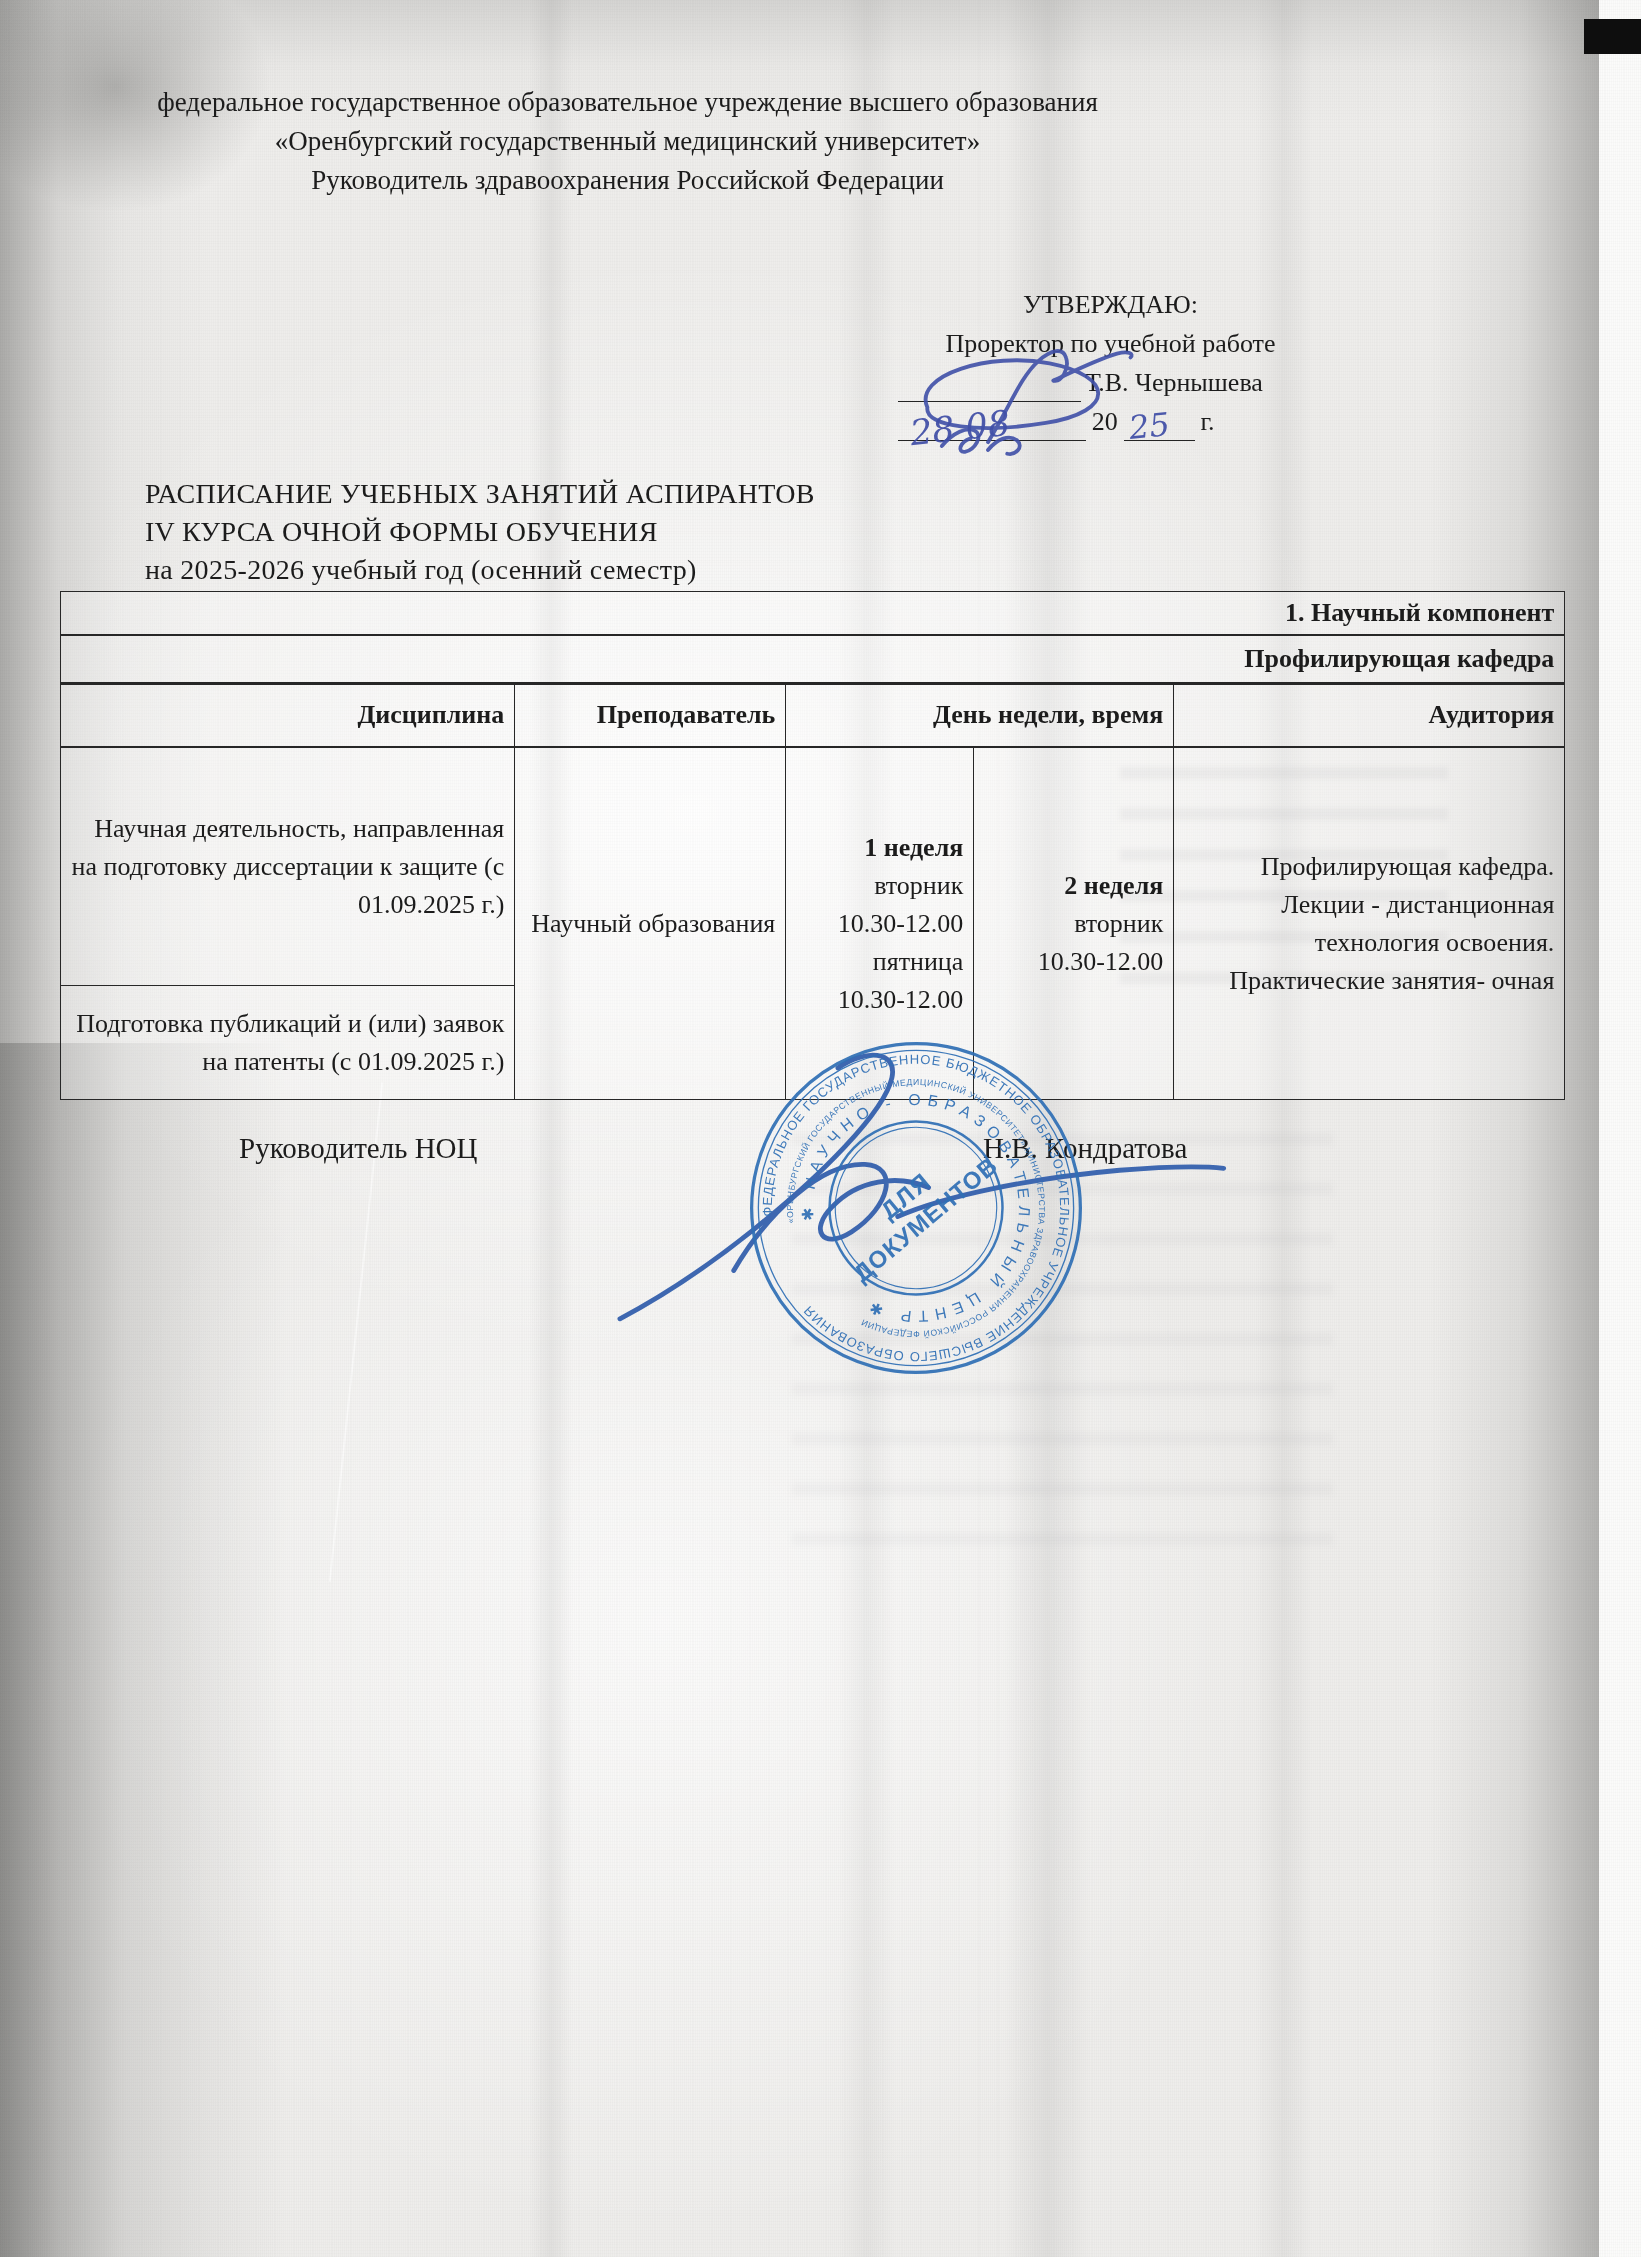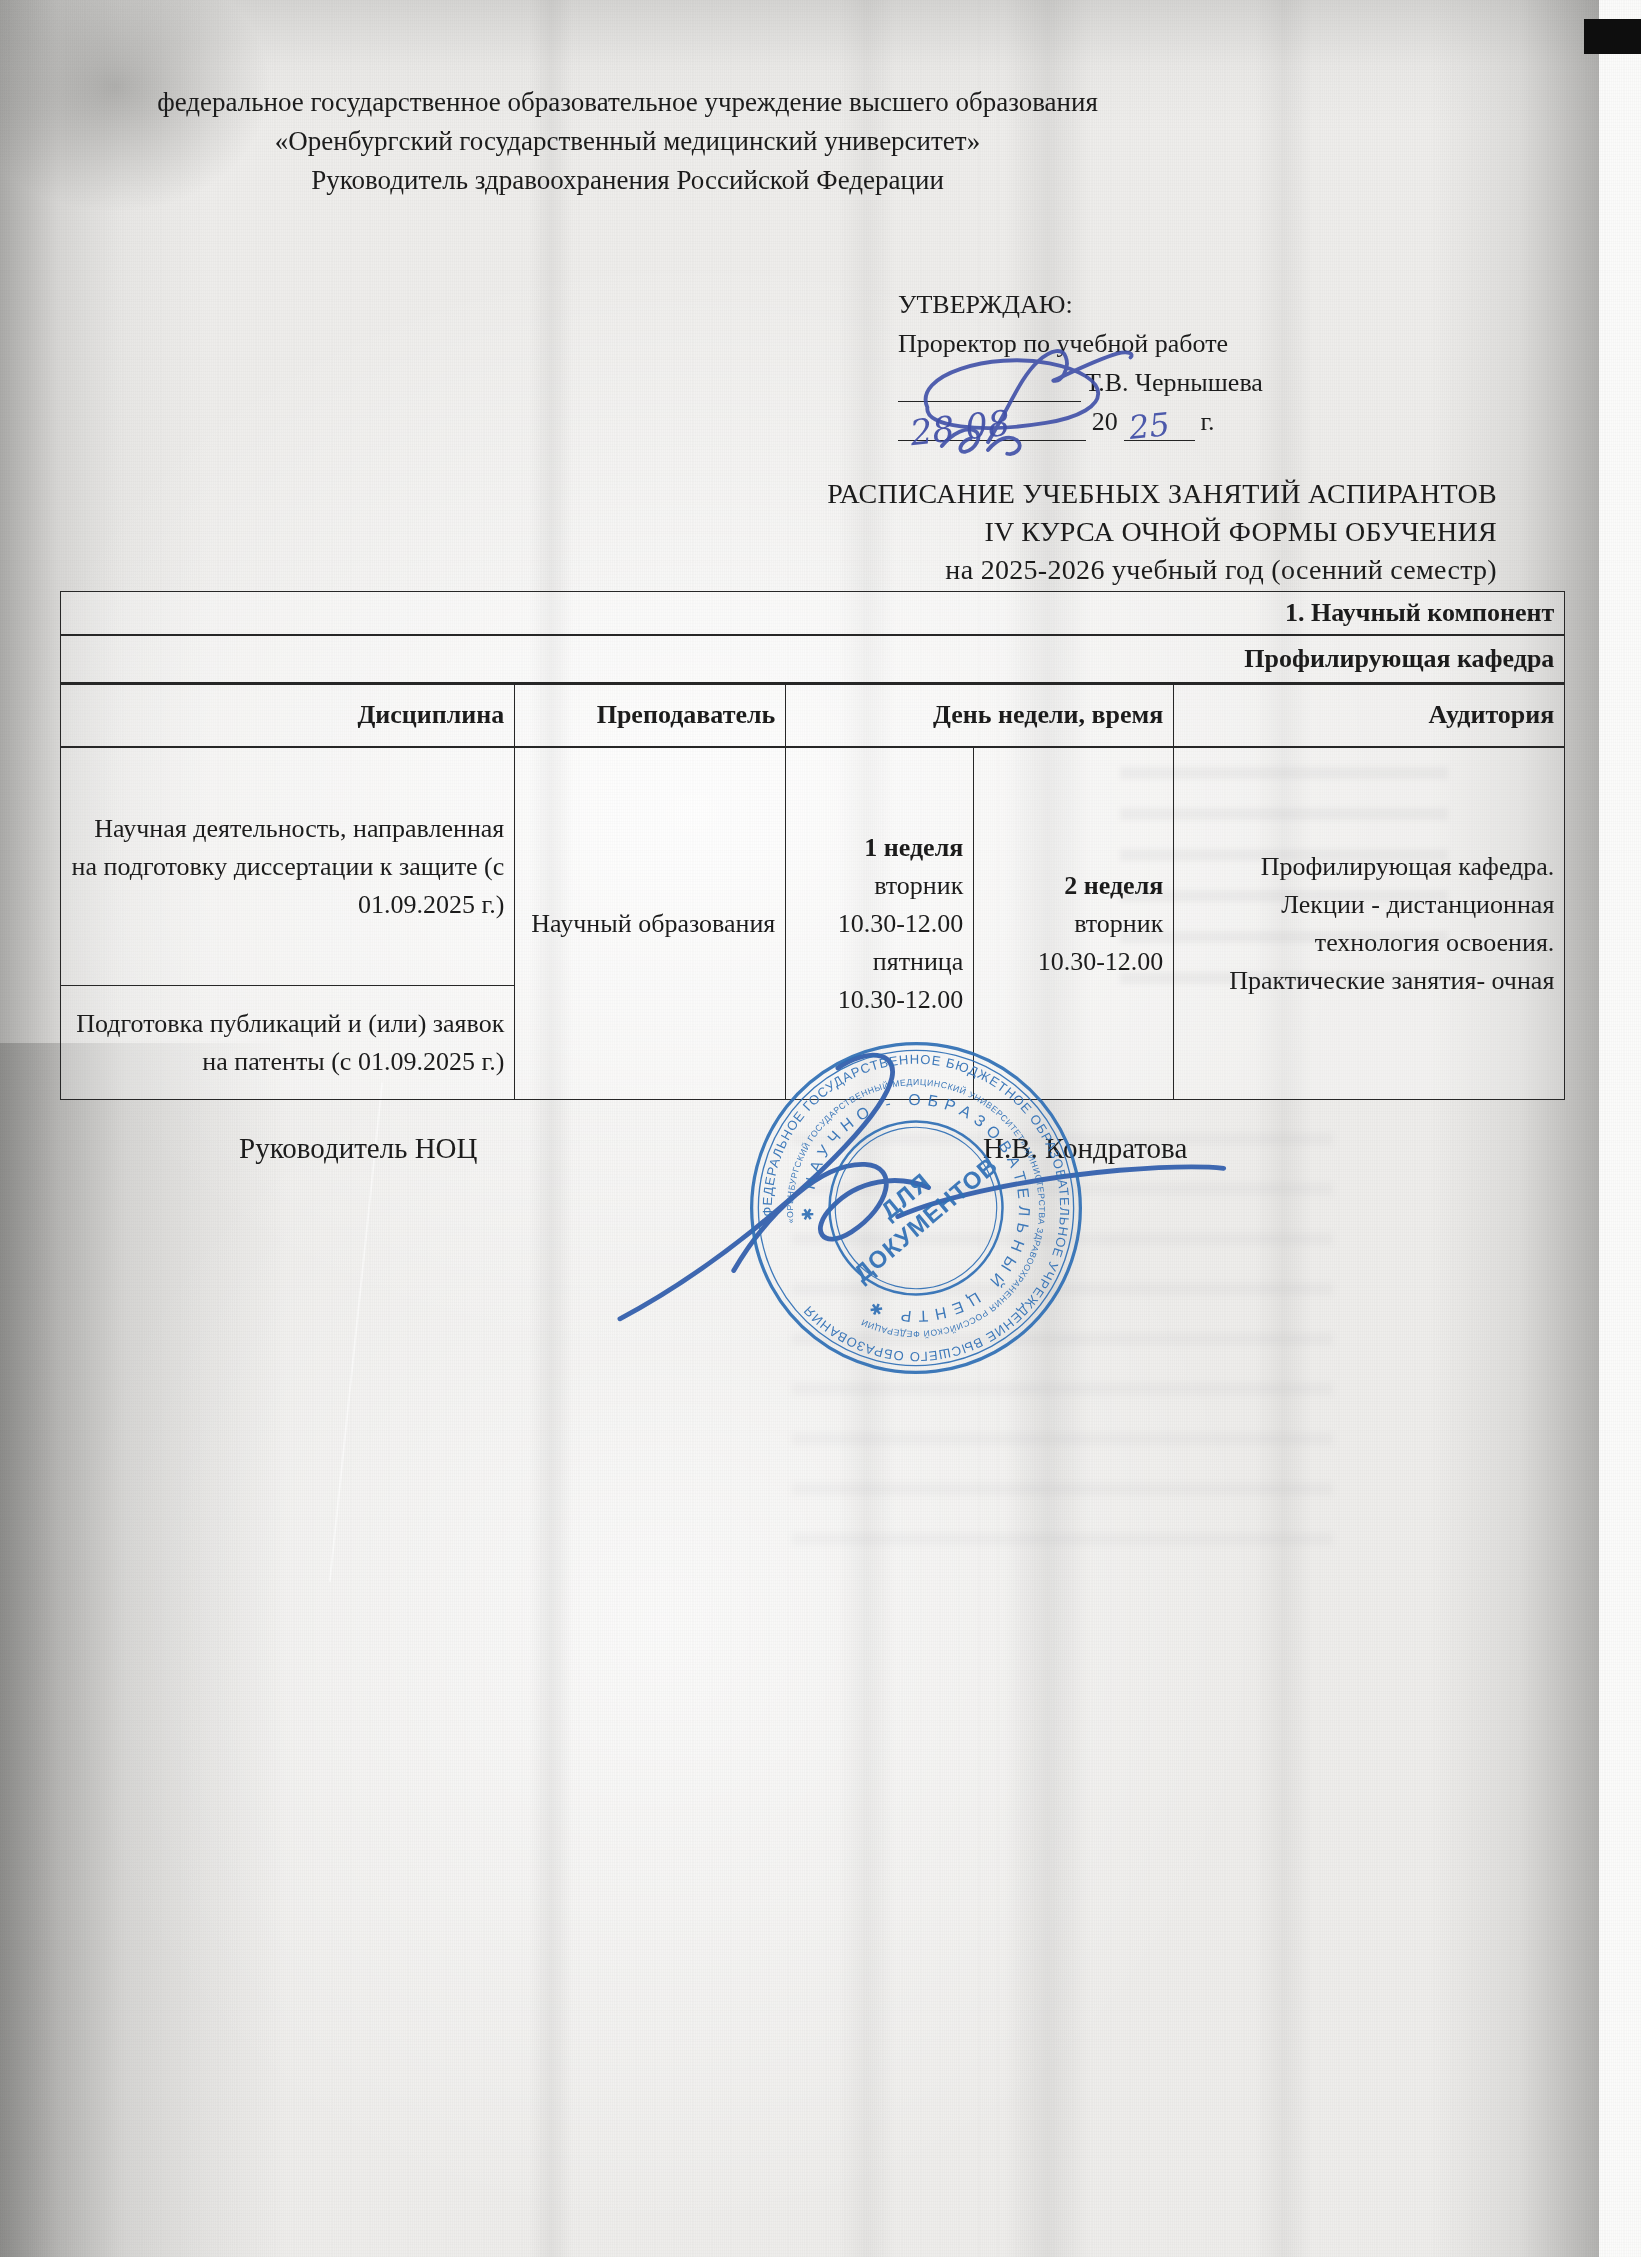--- a/index.html
+++ b/index.html
@@ -35,31 +35,31 @@
   .s4{left:1255px;width:58px;background:linear-gradient(to right, rgba(0,0,0,0), rgba(110,110,110,.09), rgba(0,0,0,0));}
   .ghost1{left:1120px;top:743px;width:328px;height:241px;filter:blur(2.9px);opacity:.5;
     background:repeating-linear-gradient(0deg, rgba(95,95,105,.16) 0 11.6px, rgba(0,0,0,0) 11.6px 41px);}
   .ghost2{left:792px;top:1130px;width:541px;height:415px;filter:blur(3.9px);opacity:.35;
     background:repeating-linear-gradient(0deg, rgba(95,95,105,.13) 0 11.6px, rgba(0,0,0,0) 11.6px 50px);}
   .crease{left:355px;top:1081px;width:1.9px;height:502px;background:rgba(255,255,255,.55);transform:rotate(6deg);}
 
   .org{position:absolute;left:53px;top:83px;width:1149px;text-align:center;
     font-size:27px;line-height:39px;}
   .approval{position:absolute;left:898px;top:285px;width:425px;font-size:26px;line-height:39px;}
-  .approval .c{text-align:left;}
+  .approval .c{text-align:center;}
   .u{display:inline-block;border-bottom:1.9px solid #242424;height:29px;vertical-align:bottom;position:relative;}
   .u1{width:183px;margin-right:3.9px;}
   .u2{width:188px;margin-right:5.8px;}
   .u3{width:71px;margin:0 5.8px;}
   .hand{position:absolute;left:11.6px;bottom:-7.7px;color:#3f4da6;
     font-family:"DejaVu Serif",serif;font-style:italic;font-size:35px;white-space:nowrap;
     transform:rotate(-6deg);opacity:.92;}
   .hand.small{left:5.8px;bottom:-5.8px;font-size:32px;}
   .sig1{position:absolute;left:874px;top:319px;width:357px;height:154px;}
-  .titleblock{position:absolute;left:145px;top:475px;width:1352px;text-align:right;
+  .titleblock{position:absolute;left:145px;top:475px;width:1352px;text-align:left;
     font-size:28px;line-height:38px;letter-spacing:0.3px;}
 
   .tablewrap{position:absolute;left:60px;top:591px;}
   table.sched{border-collapse:collapse;table-layout:fixed;width:1504px;background:rgba(255,255,255,.25);}
   table.sched td,table.sched th{border:1.9px solid #272727;font-size:26px;padding:1.9px 9.7px;
     font-weight:normal;text-align:right;vertical-align:middle;line-height:38px;}
   tr.sec td{font-weight:bold;height:37px;border-bottom-width:2.9px;}
   tr.dept td{font-weight:bold;height:42px;border-bottom-width:3.9px;margin-top:13px;}
   tr.cols th{font-weight:bold;height:58px;border-bottom-width:2.9px;}
   td.disc1{height:233px;vertical-align:top;padding-top:3.9px;}

